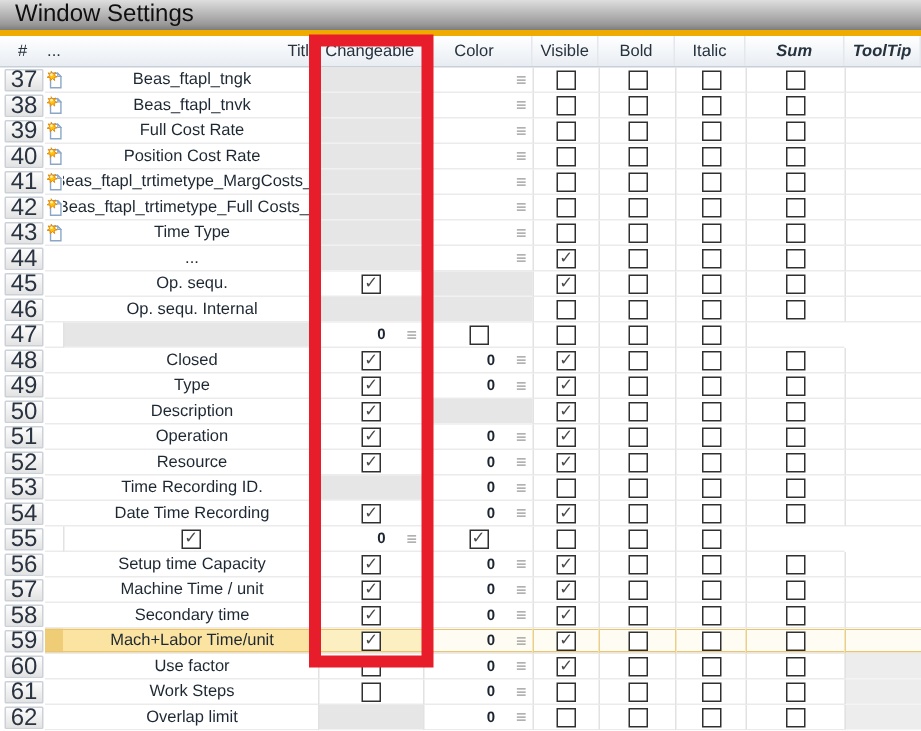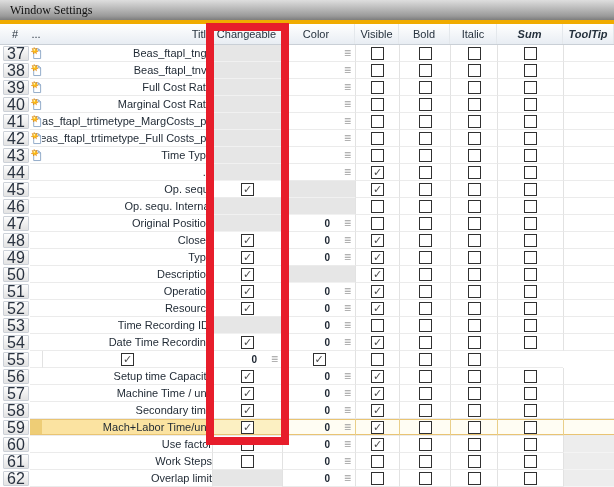--- a/index.html
+++ b/index.html
@@ -3,21 +3,21 @@
 <meta charset="utf-8">
 <style>
   html,body{margin:0;padding:0;background:#fff;}
   *{box-sizing:border-box;}
   #app{position:relative;width:614px;height:487px;overflow:hidden;
        font-family:"Liberation Sans", sans-serif;background:#fff;-webkit-font-smoothing:antialiased;}
 
   
   .titlebar{height:20px;background:linear-gradient(#dedede,#9a9a9a 80%,#7d7d7d);
             display:flex;align-items:center;padding-left:10px;}
-  .titlebar span{font-size:12px;color:#101010;font-family:Liberation Serif, serif;}
+  .titlebar span{font-size:16px;color:#101010;}
   .accent{height:4px;background:#f0ab00;}
 
   
   .grid{position:relative;width:614px;}
   .row{display:grid;grid-template-columns:30px 12px 170px 70px 73px 44px 51px 47px 66px 51px;
        height:17px;}
   .row.header{height:21px;background:linear-gradient(#ffffff,#e8edf3);
               border-bottom:1px solid #c9cfd6;}
   .cell{position:relative;display:flex;align-items:center;justify-content:center;
         border-bottom:1px solid #ebebeb;overflow:hidden;font-size:11px;color:#1e2833;}
@@ -28,21 +28,21 @@
 
   .vline{border-left:1px solid #e2e2e2;}
   .cell.disabled{background:#e6e6e6;border-bottom-color:#f1f1f1;}
 
   
   .c-num{border-bottom:none;padding:0;}
   .numbtn{width:26px;height:15px;margin-left:2px;border:1px solid #ccd1d8;border-radius:1px;
           background:linear-gradient(#fdfdfd,#e3e3e3);font-size:16px;color:#2a3340;
           display:flex;align-items:center;justify-content:center;line-height:14px;}
 
-  .c-title{justify-content:flex-end;padding-left:2px;white-space:nowrap;}
+  .c-title{justify-content:center;padding-left:2px;white-space:nowrap;}
   .c-dots{padding:0;overflow:visible;}
 
   
   .cb{width:13px;height:13px;border:1px solid #303030;background:#fff;
       font-size:11px;line-height:11px;color:#4a4a4a;display:flex;
       align-items:center;justify-content:center;}
 
   
   .c-color{justify-content:flex-end;padding-right:4px;}
   .c-color .val{font-size:10px;font-weight:bold;color:#1b2430;margin-right:14px;}
@@ -209,21 +209,21 @@
         </div>
         <div class="cell c-dots">
           <svg class="" width="13" height="14" viewBox="0 0 13 14" xmlns="http://www.w3.org/2000/svg">
     <path d="M4 2.5 h5.2 l2.3 2.3 V13 H4 Z" fill="#ffffff" stroke="#8ba6c6" stroke-width="1"></path>
     <path d="M9.2 2.5 l2.3 2.3 h-2.3 Z" fill="#dce8f4" stroke="#8ba6c6" stroke-width="0.8"></path>
     <path d="M4.5 1 l1.1 1.9 2.1-1 -0.9 2.1 2 1.1 -2.2 0.5 0.4 2.2 -1.7-1.5 -1.5 1.7 -0.1-2.3 -2.2-0.3 1.9-1.2 -1.1-2 2.2 0.7 Z" fill="#ffc20e" stroke="#e07e00" stroke-width="0.6"></path>
     <circle cx="4.7" cy="3.5" r="1" fill="#fff3b0"></circle>
   </svg>
         </div>
         <div class="cell c-title">
-          <span>Marginal Cost Rate</span>
+          <span>Position Cost Rate</span>
         </div>
         <div class="cell c-changeable vline disabled"></div>
         <div class="cell c-color vline">
           <span class="menu">≡</span>
         </div>
         <div class="cell c-visible vline">
           <div class="cb"></div>
         </div>
         <div class="cell c-bold vline">
           <div class="cb"></div>
@@ -409,23 +409,20 @@
         <div class="cell c-sum vline">
           <div class="cb"></div>
         </div>
         <div class="cell c-tooltip vline"></div>
       </div>
       <div class="row">
         <div class="cell c-num">
           <div class="numbtn">47</div>
         </div>
         <div class="cell c-dots"></div>
-        <div class="cell c-title">
-          <span>Original Position</span>
-        </div>
         <div class="cell c-changeable vline disabled"></div>
         <div class="cell c-color vline">
           <span class="val">0</span>
           <span class="menu">≡</span>
         </div>
         <div class="cell c-visible vline">
           <div class="cb"></div>
         </div>
         <div class="cell c-bold vline">
           <div class="cb"></div>

